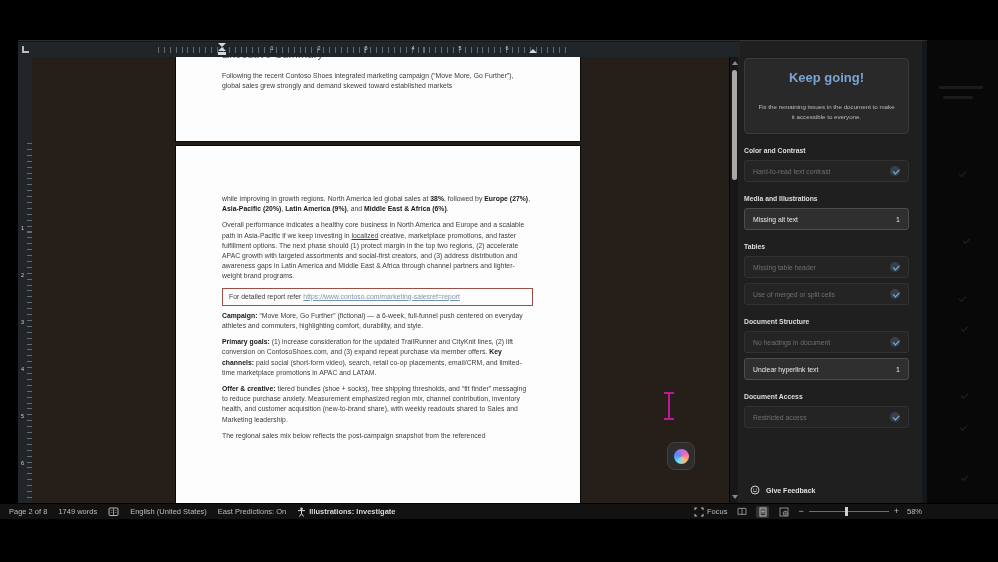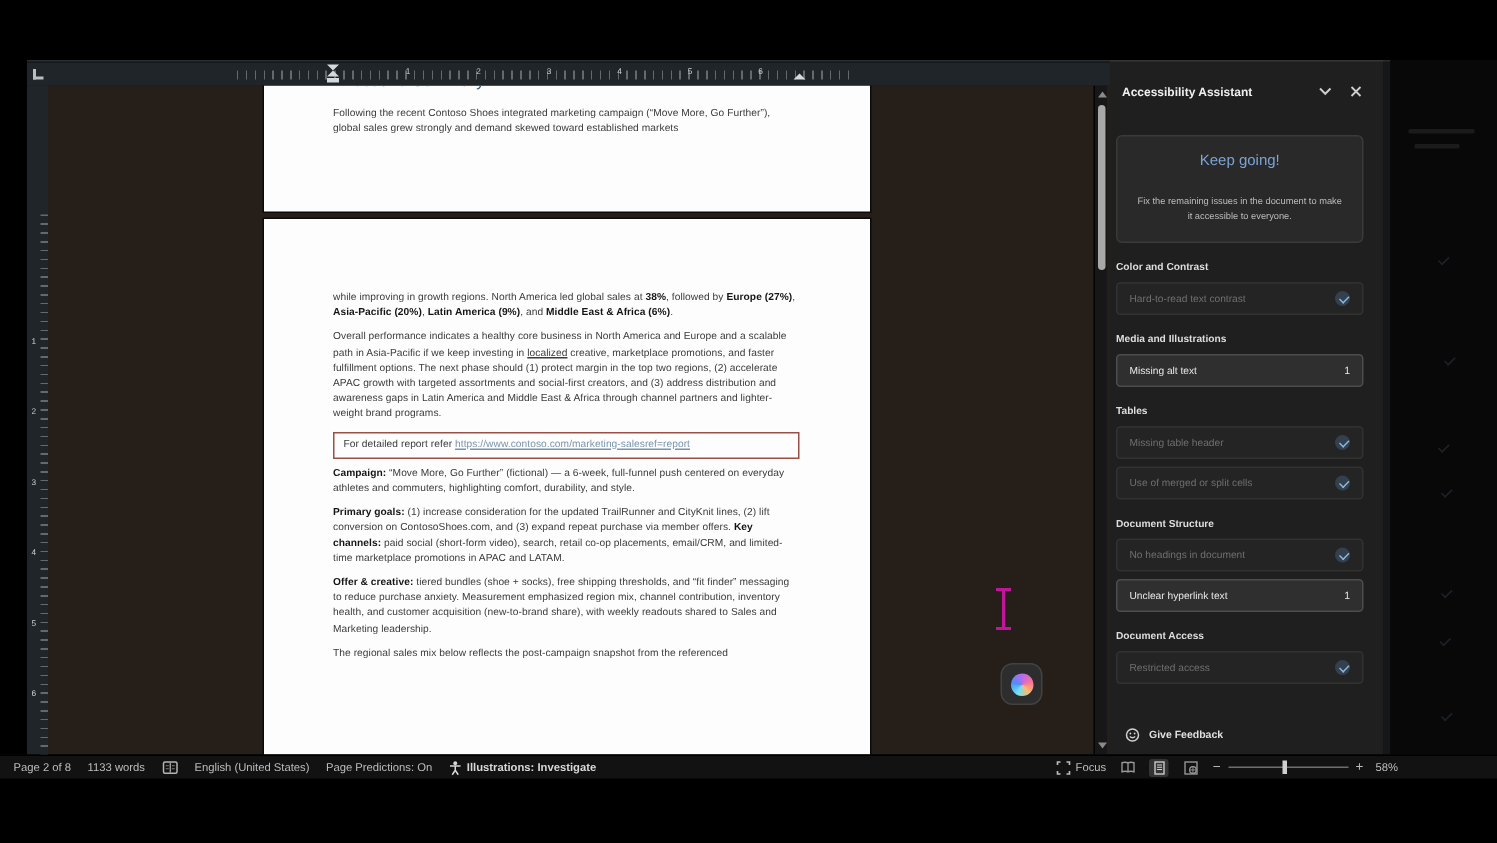--- a/index.html
+++ b/index.html
@@ -55,21 +55,21 @@
   .copilot{position:absolute;left:635px;top:385px;width:28px;height:28px;border-radius:8px;background:#2d2d2d;border:1px solid #424242;display:flex;align-items:center;justify-content:center}
   .copilot-logo{width:15px;height:15px;border-radius:50%;background:conic-gradient(from 210deg,#6ee0fa,#4e8ef7,#b16cf2,#f36fa0,#ffb86b,#6ee0fa)}
 
   
   .panel{position:absolute;left:740px;top:40px;width:182px;height:463px;background:#1f1f1f;border-top:1px solid #353535}
   .phead{display:flex;align-items:center;padding:14px 12px 6px 8px}
   .ptitle{flex:1;font-size:8px;font-weight:bold;color:#f0f0f0}
   .picon{width:12px;height:12px;display:flex;align-items:center;justify-content:center;margin-left:9px;cursor:default}
   .pbody{padding:0 13px 0 4px}
   .card{margin-top:17px;background:#292929;border:1px solid #3a3a3a;border-radius:4px;padding:11px 13px 12px;text-align:center}
-  .card-title{font-size:10px;font-weight:normal;color:#7ba3d4;margin-bottom:17px}
+  .card-title{font-size:13px;font-weight:bold;color:#7ba3d4;margin-bottom:17px}
   .card-body{font-size:6.2px;line-height:9.6px;color:#bcbcbc}
   .psec-title{font-size:6.8px;font-weight:bold;color:#dedede;margin:13px 0 6px}
   .pitem{height:22px;border-radius:3px;display:flex;align-items:center;padding:0 8px;margin-bottom:5px}
   .pitem.done{background:#242424;border:1px solid #323232}
   .pitem.done .pitem-label{color:#6f6f6f}
   .pitem.active{background:#2f2f2f;border:1px solid #4d4d4d}
   .pitem.active .pitem-label{color:#e8e8e8}
   .pitem-label{flex:1;font-size:6.8px}
   .pitem-count{font-size:7px;color:#e8e8e8}
   .check{position:relative;width:10px;height:10px;border-radius:50%;background:#33404e}
@@ -82,21 +82,21 @@
   .gline{position:absolute;background:#2b2b2b;height:3px;border-radius:1px;opacity:.55}
   .gcheck{position:absolute;width:7px;height:4px;border-left:1.5px solid #5f7globalsa}
   .gcheck{border-left:1.5px solid #56687c;border-bottom:1.5px solid #56687c;transform:rotate(-45deg);opacity:.28}
 
   
   .statusbar{position:absolute;left:0;top:503px;width:998px;height:16px;background:#121212;border-top:1px solid #000;
              display:flex;align-items:center;font-size:7.5px;color:#bdbdbd}
   .sb-left{display:flex;align-items:center;gap:11px;padding-left:9px}
   .sb-item{white-space:nowrap}
   .sb-acc{display:flex;align-items:center;gap:3px;font-weight:bold;color:#d8d8d8}
-  .sb-right{position:absolute;right:66px;display:flex;align-items:center;gap:8px}
+  .sb-right{position:absolute;right:76px;display:flex;align-items:center;gap:8px}
   .sb-focus{display:flex;align-items:center;gap:3px}
   .viewbtn{width:13px;height:12px;display:flex;align-items:center;justify-content:center;border-radius:2px}
   .viewbtn.sel{background:#343434}
   .zoomctl{display:flex;align-items:center;gap:5px}
   .zglyph{font-size:9px;color:#bdbdbd;line-height:1}
   .ztrack{position:relative;width:80px;height:1px;background:#6e6e6e}
   .zthumb{position:absolute;left:36px;top:-4px;width:3px;height:9px;background:#cfcfcf}
   svg{display:block}
 </style>
 </head>
@@ -166,33 +166,20 @@
         <div class="stem"></div>
         <div class="cap b"></div>
     </div>
 
     <div class="copilot">
       <div class="copilot-logo"></div>
     </div>
   </div>
 
   <aside class="panel">
-    <div class="phead">
-      <span class="ptitle">Accessibility Assistant</span>
-      <span class="picon">
-        <svg width="9" height="6" viewBox="0 0 9 6">
-            <polyline points="1,1 4.5,4.5 8,1" fill="none" stroke="#cfcfcf" stroke-width="1.3"></polyline>
-          </svg>
-      </span>
-      <span class="picon">
-        <svg width="8" height="8" viewBox="0 0 8 8">
-            <path d="M1 1 L7 7 M7 1 L1 7" stroke="#cfcfcf" stroke-width="1.2"></path>
-          </svg>
-      </span>
-    </div>
     <div class="pbody">
       <div class="card">
         <div class="card-title">Keep going!</div>
         <div class="card-body">Fix the remaining issues in the document to make it accessible to everyone.</div>
       </div>
 
       <div class="psec-title">Color and Contrast</div>
       <div class="pitem done">
         <span class="pitem-label">Hard-to-read text contrast</span>
         <span class="check"></span>
@@ -252,30 +239,30 @@
     <div class="gcheck" style="left:32px;top:256px"></div>
     <div class="gcheck" style="left:34px;top:286px"></div>
     <div class="gcheck" style="left:34px;top:353px"></div>
     <div class="gcheck" style="left:33px;top:385px"></div>
     <div class="gcheck" style="left:34px;top:435px"></div>
   </div>
 
   <div class="statusbar">
     <div class="sb-left">
       <span class="sb-item">Page 2 of 8</span>
-      <span class="sb-item">1133 words</span>
+      <span class="sb-item">1749 words</span>
       <span>
         <svg width="11" height="10" viewBox="0 0 11 10">
             <rect x="1" y="1" width="9" height="7.5" rx="1" fill="none" stroke="#b5b5b5" stroke-width="1"></rect>
             <path d="M5.5 1.5 V8" stroke="#b5b5b5" stroke-width="0.8"></path>
             <path d="M2.5 3.5 H4.5 M6.5 3.5 H8.5 M2.5 5.5 H4.5 M6.5 5.5 H8.5" stroke="#8a8a8a" stroke-width="0.6"></path>
           </svg>
       </span>
       <span class="sb-item">English (United States)</span>
-      <span class="sb-item">Page Predictions: On</span>
+      <span class="sb-item">East Predictions: On</span>
       <span class="sb-acc">
         <span>
           <svg width="9" height="10" viewBox="0 0 9 10">
               <circle cx="4.5" cy="1.8" r="1.3" fill="#d8d8d8"></circle>
               <path d="M1 3.6 H8 M4.5 3.6 V6.5 M4.5 6.5 L2.5 9.5 M4.5 6.5 L6.5 9.5" stroke="#d8d8d8" stroke-width="1" fill="none"></path>
             </svg>
         </span>
         <span>Illustrations: Investigate</span>
       </span>
     </div>

